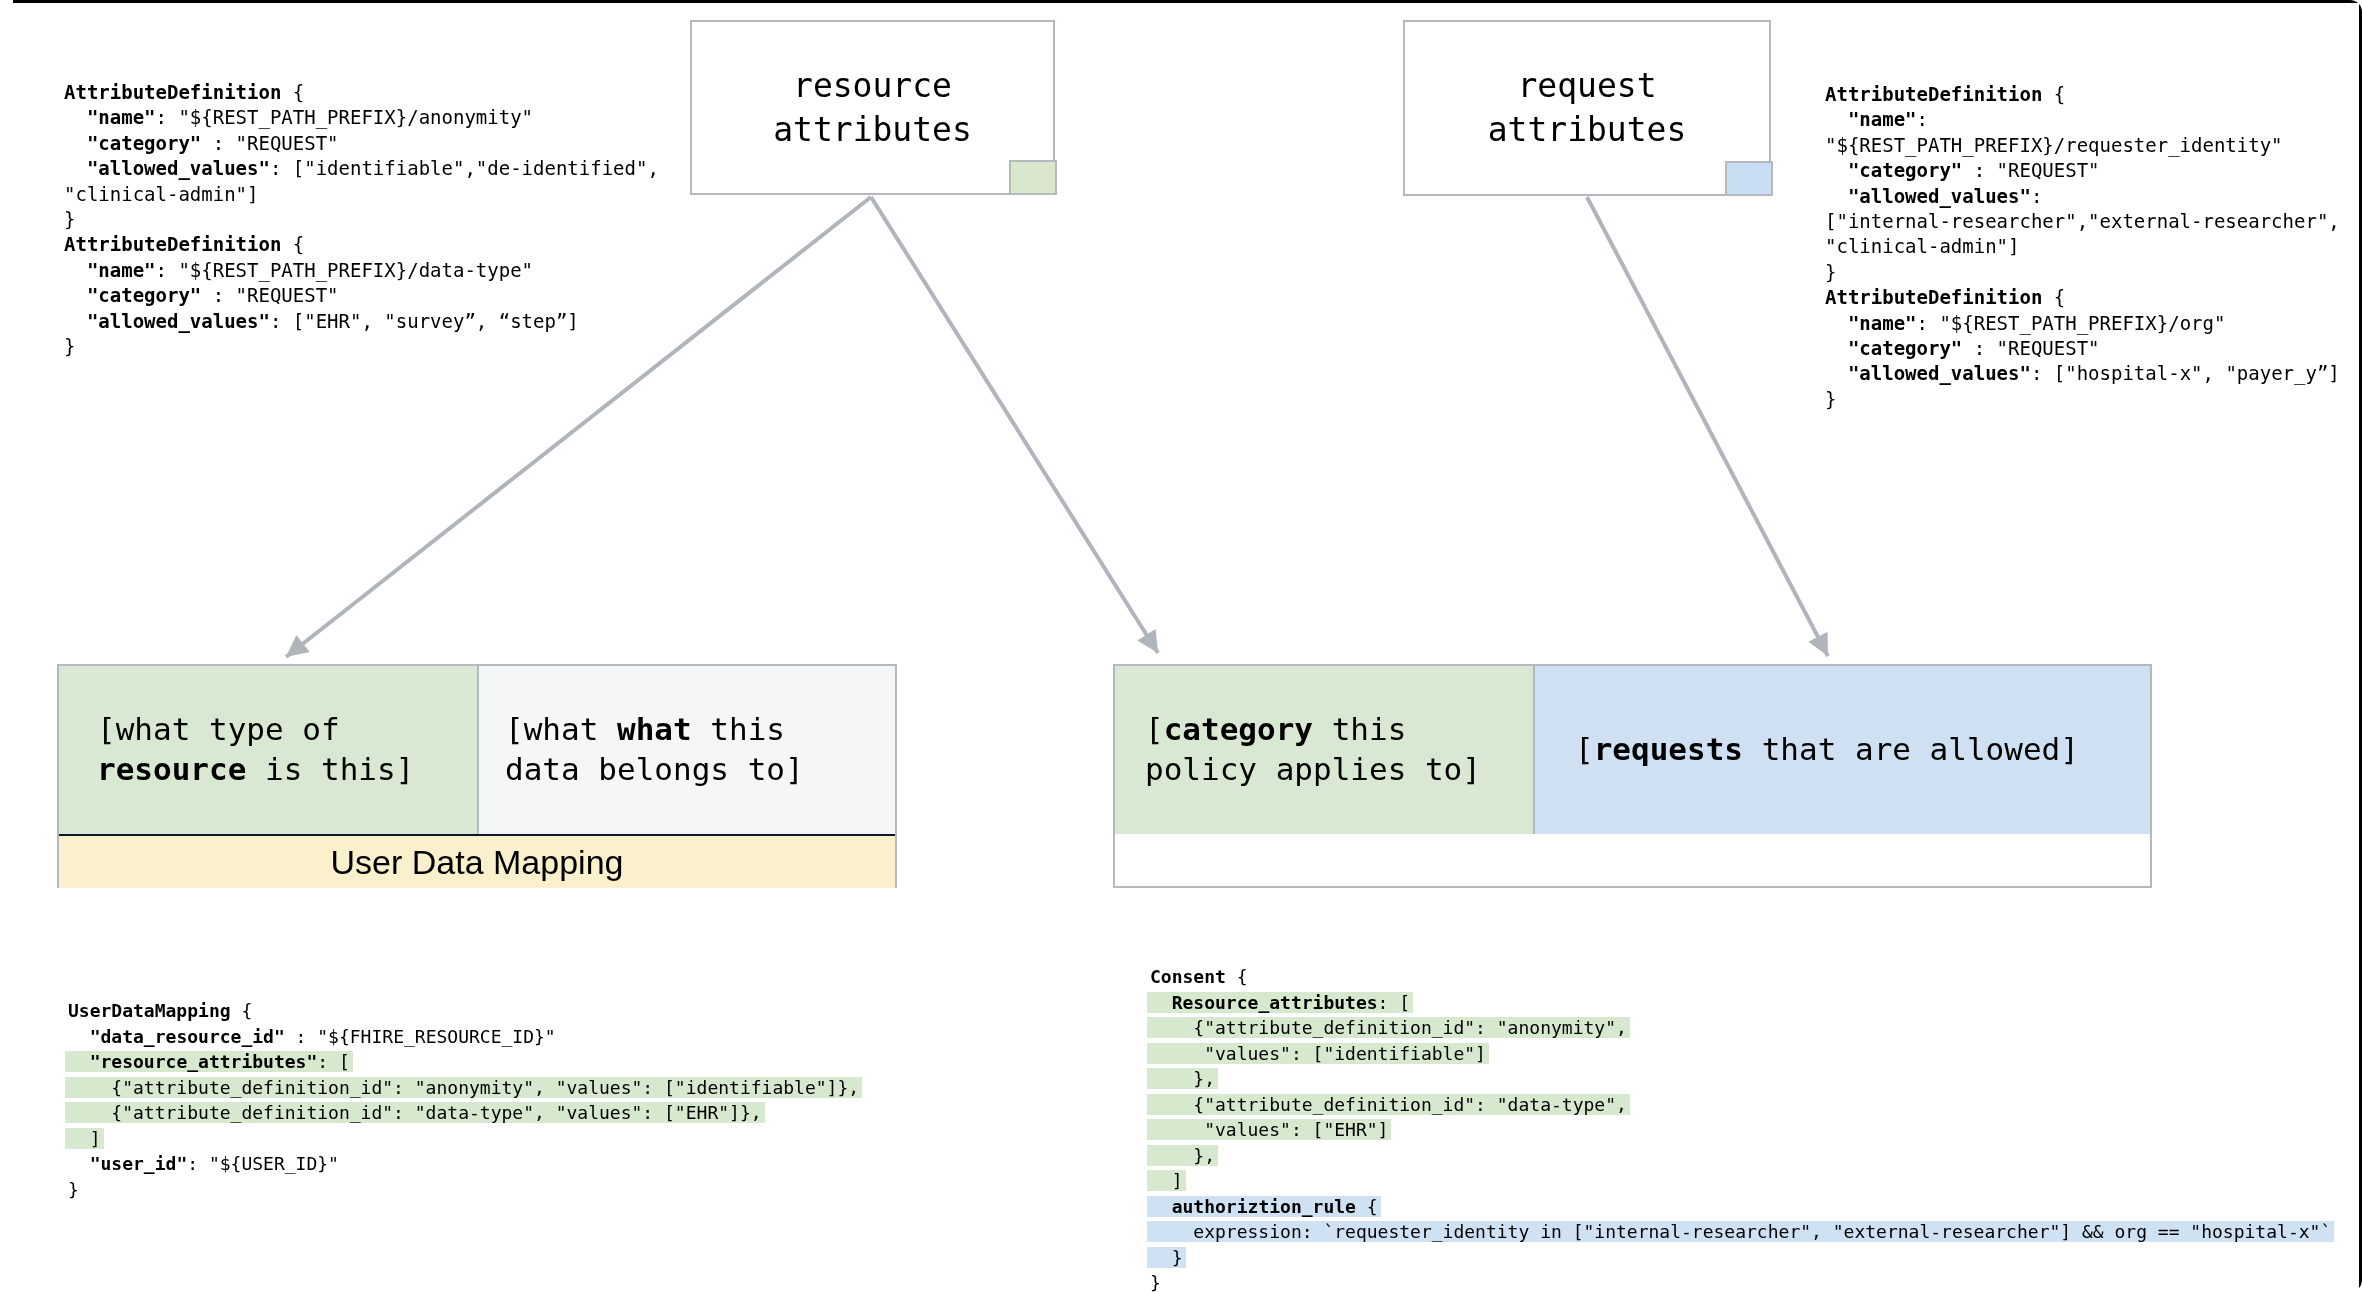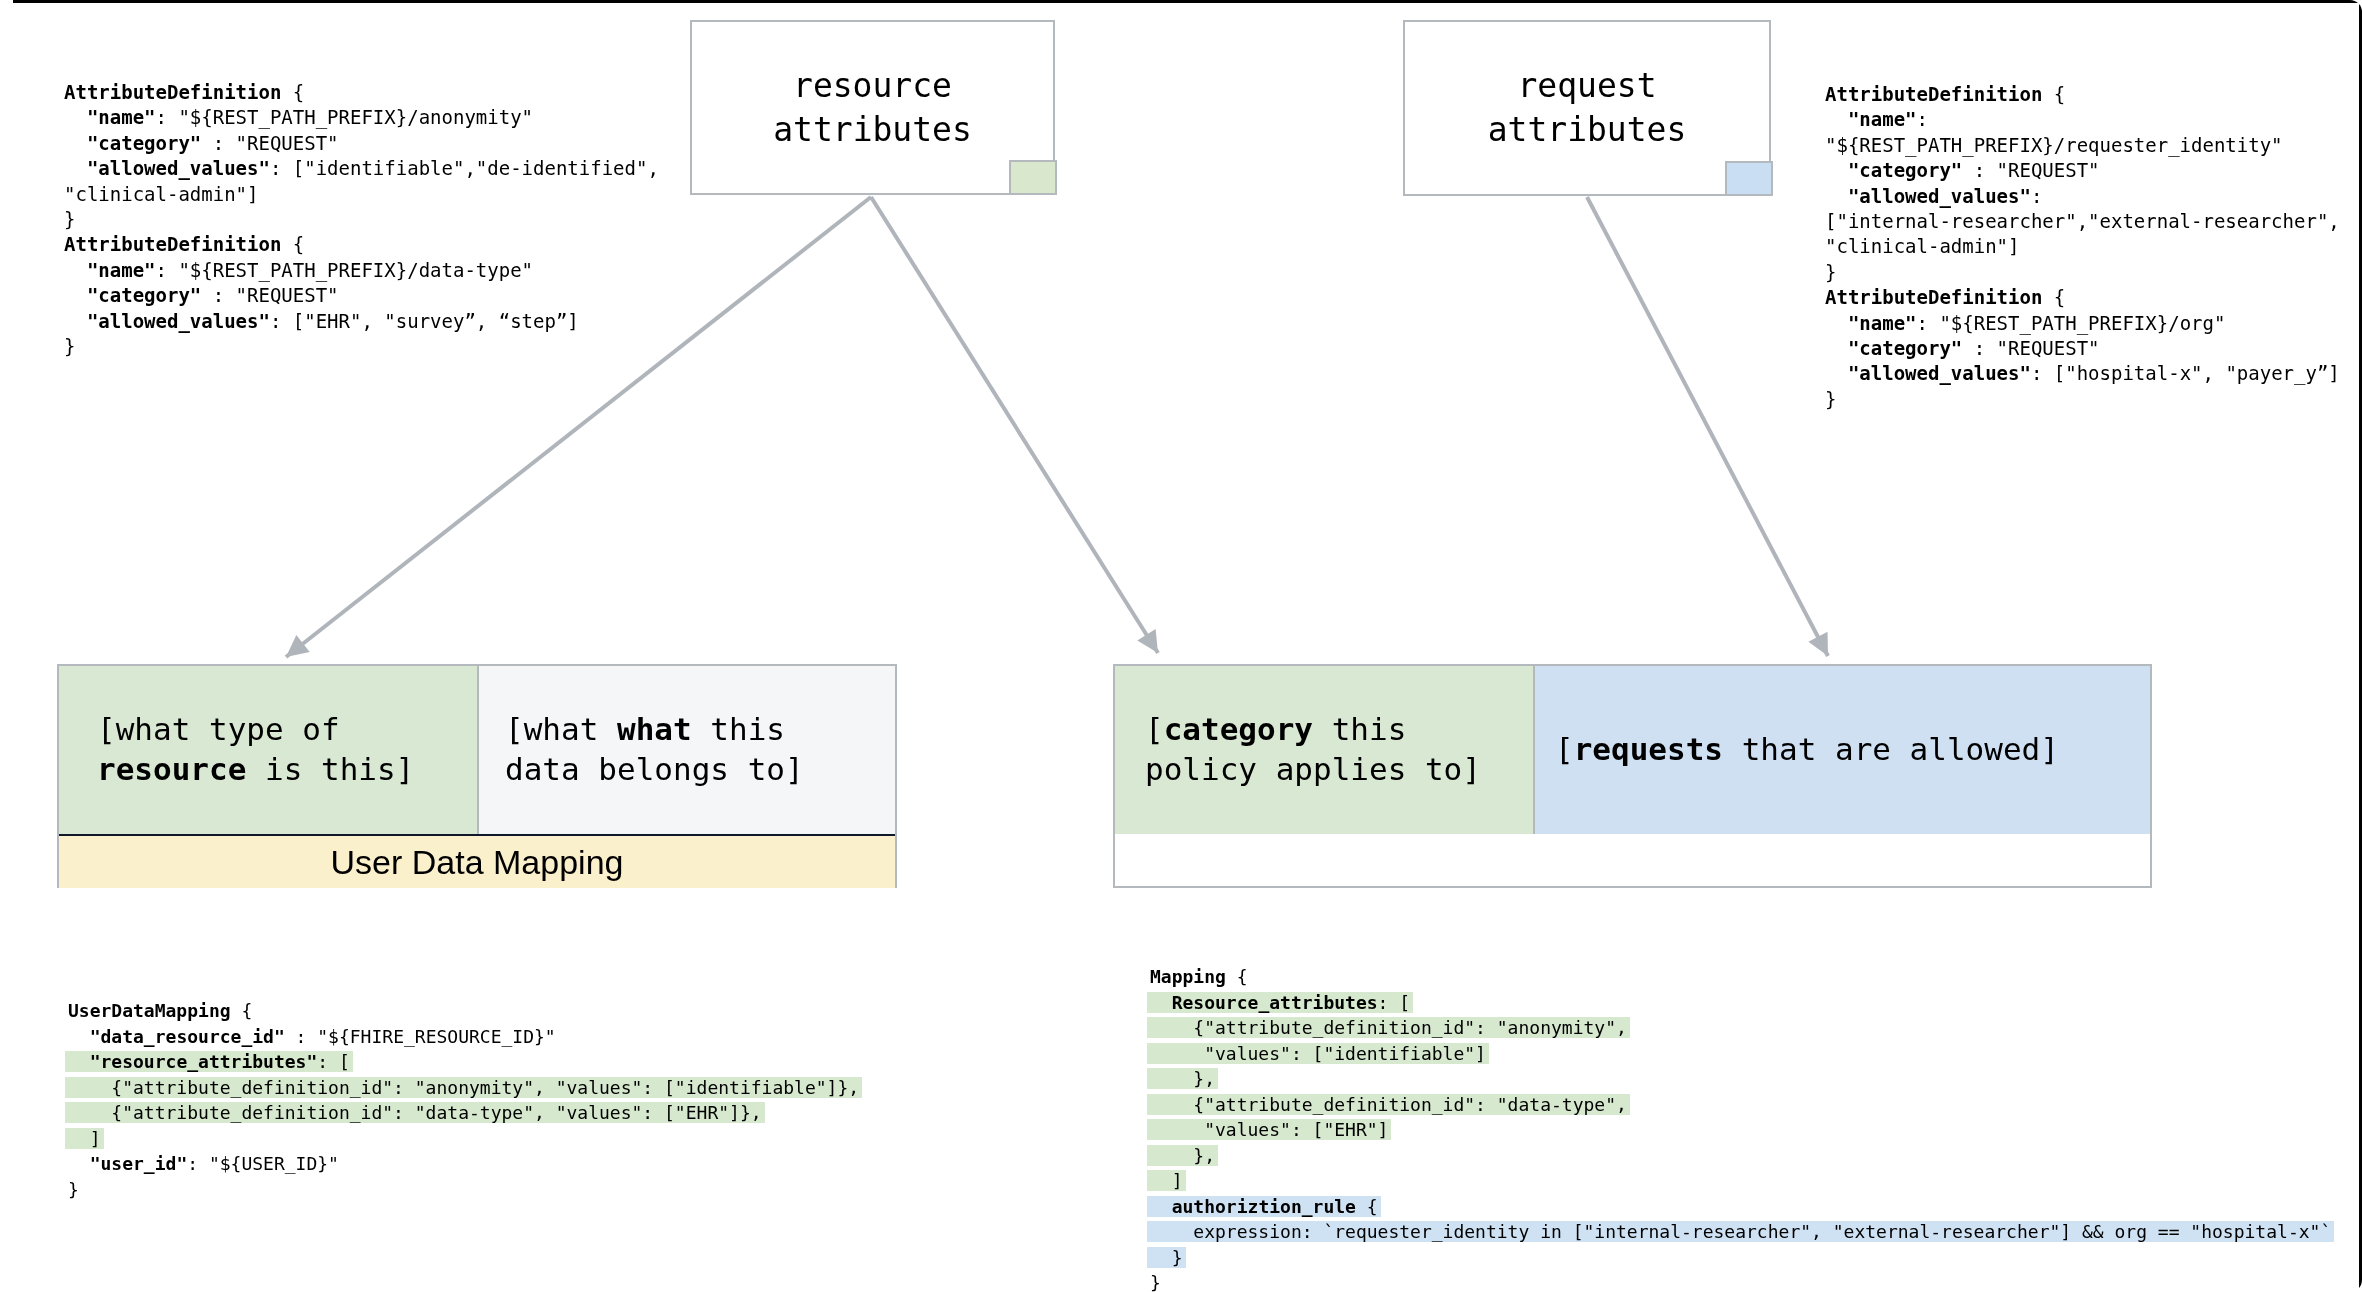--- a/index.html
+++ b/index.html
@@ -63,21 +63,21 @@
   .cells { display:flex; height:168px; }
   .cell {
     box-sizing:border-box; display:flex; align-items:center;
     font-family:"DejaVu Sans Mono", monospace;
     font-size:31px; line-height:1.28;
   }
   .cell .cl { white-space:pre; }
   #udm-left  { width:420px; background:#d9e8d2; border-right:2px solid #b4b9bd; padding-left:38px; }
   #udm-right { flex:1; background:#f4f6f7; padding-left:26px; }
   #cp-left   { width:420px; background:#d9e8d2; border-right:2px solid #b4b9bd; padding-left:30px; }
-  #cp-right  { flex:1; background:#cfe0f2; padding-left:20px; }
+  #cp-right  { flex:1; background:#cfe0f2; padding-left:40px; }
   .bar {
     height:52px; border-top:2px solid #0f172a; background:#fbf0cc;
     display:flex; align-items:center; justify-content:center;
     font-family:"Liberation Sans", sans-serif; font-size:34px;
   }
 </style>
 </head>
 <body>
 
 <div id="canvas">
@@ -179,21 +179,21 @@
       <div class="cl"><span><span>  </span><span class="bold">"data_resource_id"</span><span> : "${FHIRE_RESOURCE_ID}"</span></span></div>
       <div class="cl"><span class="hl hl-g"><span>  </span><span class="bold">"resource_attributes"</span><span>: [</span></span></div>
       <div class="cl"><span class="hl hl-g"><span>    {"attribute_definition_id": "anonymity", "values": ["identifiable"]},</span></span></div>
       <div class="cl"><span class="hl hl-g"><span>    {"attribute_definition_id": "data-type", "values": ["EHR"]},</span></span></div>
       <div class="cl"><span class="hl hl-g"><span>  ]</span></span></div>
       <div class="cl"><span><span>  </span><span class="bold">"user_id"</span><span>: "${USER_ID}"</span></span></div>
       <div class="cl"><span><span>}</span></span></div>
     </div>
 
   <div id="br-code" class="code code-sm">
-      <div class="cl"><span><span class="bold">Mapping</span><span> {</span></span></div>
+      <div class="cl"><span><span class="bold">Consent</span><span> {</span></span></div>
       <div class="cl"><span class="hl hl-g"><span>  </span><span class="bold">Resource_attributes</span><span>: [</span></span></div>
       <div class="cl"><span class="hl hl-g"><span>    {"attribute_definition_id": "anonymity",</span></span></div>
       <div class="cl"><span class="hl hl-g"><span>     "values": ["identifiable"]</span></span></div>
       <div class="cl"><span class="hl hl-g"><span>    },</span></span></div>
       <div class="cl"><span class="hl hl-g"><span>    {"attribute_definition_id": "data-type",</span></span></div>
       <div class="cl"><span class="hl hl-g"><span>     "values": ["EHR"]</span></span></div>
       <div class="cl"><span class="hl hl-g"><span>    },</span></span></div>
       <div class="cl"><span class="hl hl-g"><span>  ]</span></span></div>
       <div class="cl"><span class="hl hl-b"><span>  </span><span class="bold">authoriztion_rule</span><span> {</span></span></div>
       <div class="cl"><span class="hl hl-b"><span>    expression: `requester_identity in ["internal-researcher", "external-researcher"] &amp;&amp; org == "hospital-x"`</span></span></div>

